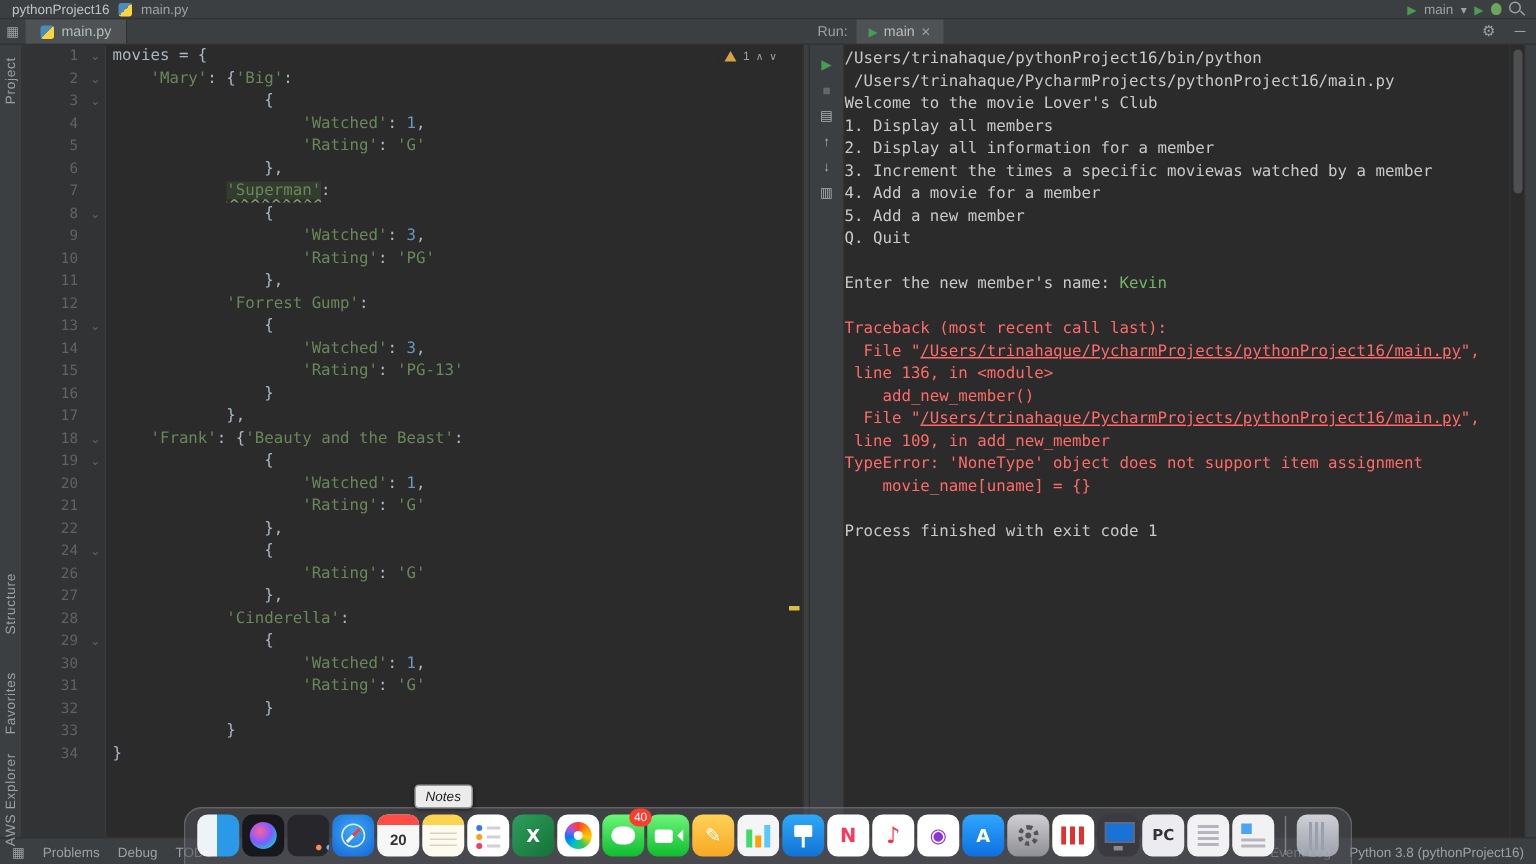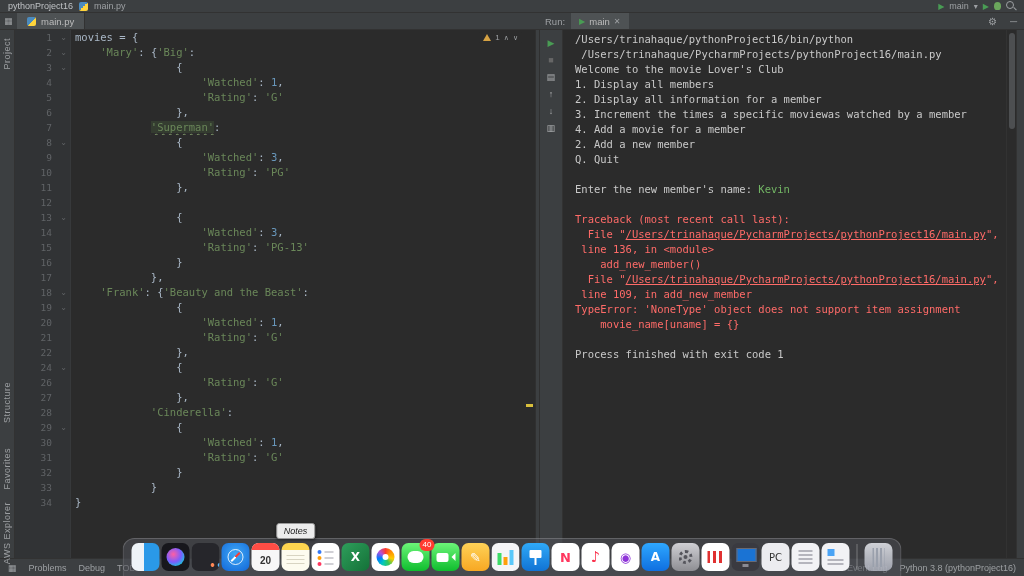--- a/index.html
+++ b/index.html
@@ -52,21 +52,21 @@
   .ed-mark{position:absolute;right:2px;top:374px;width:7px;height:3px;background:#d9bf3c}
 
   .splitter{width:5px;background:#3c3f41;border-left:1px solid #303030;border-right:1px solid #303030;flex:0 0 auto}
 
   .run-toolbar{width:22px;background:#3c3f41;padding-top:4px;display:flex;flex-direction:column;align-items:center;flex:0 0 auto}
   .rt-ic{width:20px;height:15px;display:flex;align-items:center;justify-content:center;font-size:9px;color:#afb1b3;margin:1px 0}
   .rt-green{color:#499c54}
   .rt-dim{color:#666}
 
   .console-wrap{flex:1;background:#2b2b2b;border-left:1px solid #323232;overflow:hidden;min-width:0}
-  #console-lines{padding:2px 0 0 12px}
+  #console-lines{padding:2px 0 0 0}
   .con-row{font:10.5px/15px "DejaVu Sans Mono",monospace;white-space:pre;min-height:15px;overflow:hidden}
   .c-o{color:#c9c9c9}
   .c-g{color:#72b564}
   .c-e{color:#ff6b68}
   .c-el{color:#ff6b68;text-decoration:underline}
 
   .vscroll{width:10px;background:#2b2b2b;border-left:1px solid #323232;position:relative;flex:0 0 auto}
   .vthumb{position:absolute;top:3px;left:2px;width:6px;height:96px;background:#4d4f51;border-radius:3px}
   .stripe-right{width:8px;background:#3c3f41;border-left:1px solid #323232;flex:0 0 auto}
 
@@ -123,21 +123,21 @@
   .ic-appstore .dock-glyph{font-weight:bold;font-size:12px}
   .ic-settings{background:linear-gradient(#cfcfd4,#8e8e93)}
   .ic-settings::after{content:"";position:absolute;inset:7px;border:3px dotted #55555c;border-radius:50%}
   .ic-settings::before{content:"";position:absolute;inset:12px;background:#55555c;border-radius:50%}
   .ic-parallels{background:#fff}
   .ic-parallels::after{content:"";position:absolute;inset:8px 6px;background:repeating-linear-gradient(90deg,#e03131 0 3px,#fff 3px 6px)}
   .ic-windows{background:#3a3a40}
   .ic-windows::after{content:"";position:absolute;top:5px;left:5px;width:18px;height:12px;background:#1a73d4;border:1px solid #6a6a72}
   .ic-windows::before{content:"";position:absolute;bottom:4px;left:11px;width:6px;height:3px;background:#8a8a92}
   .ic-pc{background:#ececf0}
-  .ic-pc .dock-glyph{color:#333;font-weight:normal;font-size:10px}
+  .ic-pc .dock-glyph{color:#333;font-weight:bold;font-size:10px}
   .ic-preview{background:#f2f2f5}
   .ic-preview::after{content:"";position:absolute;left:7px;right:7px;top:7px;height:2px;background:#b5b5bd;box-shadow:0 4px 0 #b5b5bd,0 8px 0 #b5b5bd,0 12px 0 #b5b5bd}
   .ic-textedit{background:#f2f2f5}
   .ic-textedit::before{content:"";position:absolute;left:6px;top:6px;width:7px;height:7px;background:#4aa3f5}
   .ic-textedit::after{content:"";position:absolute;left:6px;right:6px;bottom:6px;height:2px;background:#b5b5bd;box-shadow:0 -4px 0 #b5b5bd}
   .ic-trash{background:linear-gradient(rgba(232,234,240,.85),rgba(178,182,194,.8))}
   .ic-trash::after{content:"";position:absolute;inset:5px 8px 4px;background:repeating-linear-gradient(90deg,#9aa0ac 0 2px,transparent 2px 4px)}
 </style>
 </head>
 <body>
@@ -242,20 +242,21 @@
             <span class="ed-text"><span class="tok-p">                    </span><span class="tok-s">'Rating'</span><span class="tok-p">: </span><span class="tok-s">'PG'</span></span>
           </div>
           <div class="ed-row">
             <span class="ed-num">11</span>
             <span class="ed-fold"></span>
             <span class="ed-text"><span class="tok-p">                },</span></span>
           </div>
           <div class="ed-row">
             <span class="ed-num">12</span>
             <span class="ed-fold"></span>
+            <span class="ed-text"><span class="tok-p">            </span><span class="tok-s">'Forrest Gump'</span><span class="tok-p">:</span></span>
           </div>
           <div class="ed-row">
             <span class="ed-num">13</span>
             <span class="ed-fold">⌄</span>
             <span class="ed-text"><span class="tok-p">                {</span></span>
           </div>
           <div class="ed-row">
             <span class="ed-num">14</span>
             <span class="ed-fold"></span>
             <span class="ed-text"><span class="tok-p">                    </span><span class="tok-s">'Watched'</span><span class="tok-p">: </span><span class="tok-n">3</span><span class="tok-p">,</span></span>
@@ -373,21 +374,21 @@
 
     <div class="console-wrap">
       <div id="console-lines">
           <div class="con-row"><span class="c-o">/Users/trinahaque/pythonProject16/bin/python</span></div>
           <div class="con-row"><span class="c-o"> /Users/trinahaque/PycharmProjects/pythonProject16/main.py</span></div>
           <div class="con-row"><span class="c-o">Welcome to the movie Lover's Club</span></div>
           <div class="con-row"><span class="c-o">1. Display all members</span></div>
           <div class="con-row"><span class="c-o">2. Display all information for a member</span></div>
           <div class="con-row"><span class="c-o">3. Increment the times a specific moviewas watched by a member</span></div>
           <div class="con-row"><span class="c-o">4. Add a movie for a member</span></div>
-          <div class="con-row"><span class="c-o">2. Add a new member</span></div>
+          <div class="con-row"><span class="c-o">5. Add a new member</span></div>
           <div class="con-row"><span class="c-o">Q. Quit</span></div>
           <div class="con-row"></div>
           <div class="con-row"><span class="c-o">Enter the new member's name: </span><span class="c-g">Kevin</span></div>
           <div class="con-row"></div>
           <div class="con-row"><span class="c-e">Traceback (most recent call last):</span></div>
           <div class="con-row"><span class="c-e">  File "</span><span class="c-el">/Users/trinahaque/PycharmProjects/pythonProject16/main.py</span><span class="c-e">",</span></div>
           <div class="con-row"><span class="c-e"> line 136, in &lt;module&gt;</span></div>
           <div class="con-row"><span class="c-e">    add_new_member()</span></div>
           <div class="con-row"><span class="c-e">  File "</span><span class="c-el">/Users/trinahaque/PycharmProjects/pythonProject16/main.py</span><span class="c-e">",</span></div>
           <div class="con-row"><span class="c-e"> line 109, in add_new_member</span></div>

